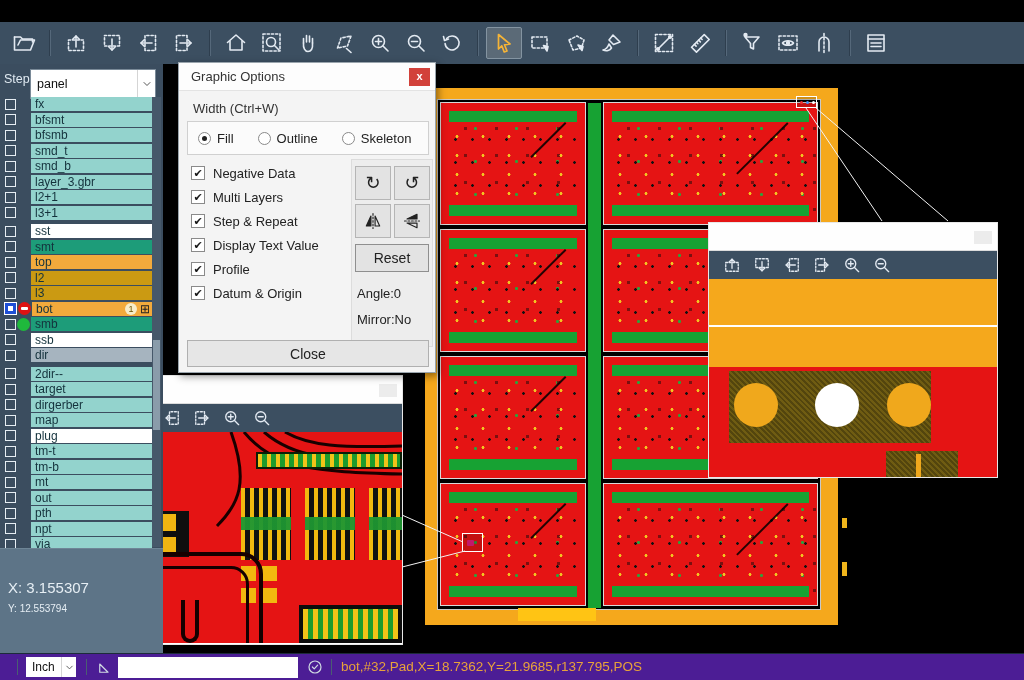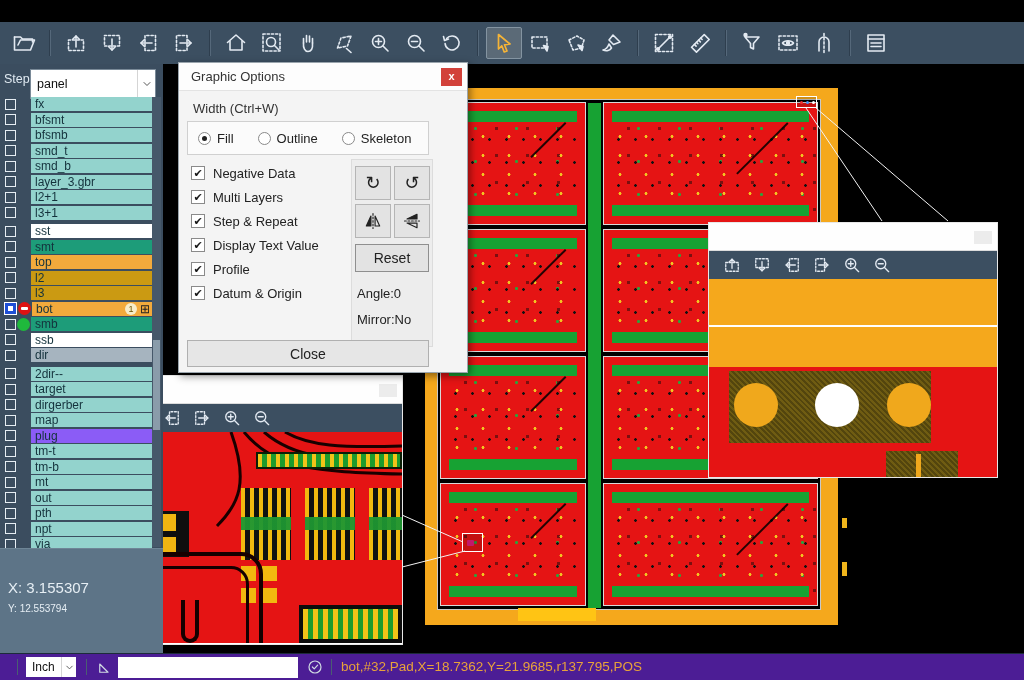--- a/index.html
+++ b/index.html
@@ -84,21 +84,21 @@
   .pinstrip{position:absolute;border:2px solid #0a1f06;}
   .trace-outline{position:absolute;border:4px solid #160000;border-radius:22px;background:transparent;}
 
   
   .band{position:absolute;left:0;right:0;background:#f5a81c;}
   .olive{position:absolute;background-color:#6f5c12;
     background-image:repeating-linear-gradient(45deg,rgba(0,0,0,.25) 0 2px,transparent 2px 4px);}
   .bigcircle{position:absolute;width:44px;height:44px;border-radius:50%;}
 
   
-  #dialog{left:178px;top:62px;width:290px;height:311px;background:#f4f4f4;border:1px solid #9aa5ad;box-shadow:2px 3px 8px rgba(0,0,0,.45);}
+  #dialog{left:178px;top:62px;width:258px;height:311px;background:#f4f4f4;border:1px solid #9aa5ad;box-shadow:2px 3px 8px rgba(0,0,0,.45);}
   #dlg-title{left:0;top:0;width:100%;height:28px;background:#fdfdfd;border-bottom:1px solid #e3e3e3;}
   #dlg-title .txt{position:absolute;left:12px;top:6px;font-size:13px;color:#333;}
   #dlg-close{position:absolute;right:5px;top:5px;width:21px;height:18px;background:#d2413a;color:#fff;font-size:11px;font-weight:bold;text-align:center;line-height:17px;}
   #dlg-width-label{left:14px;top:38px;font-size:13px;color:#333;}
   #dlg-radiogroup{left:8px;top:58px;width:242px;height:34px;border:1px solid #d0d0d0;background:#fbfbfb;display:flex;align-items:center;padding:0 10px;gap:24px;}
   .radio{display:flex;align-items:center;gap:6px;}
   .rcirc{width:13px;height:13px;border-radius:50%;border:1px solid #8a8a8a;background:#fff;position:relative;flex:none;}
   .radio.selected .rcirc::after{content:"";position:absolute;left:3px;top:3px;width:5px;height:5px;border-radius:50%;background:#222;}
   .radio .rlab{font-size:13px;color:#222;}
   #dlg-checks{left:12px;top:98px;width:155px;}
@@ -658,21 +658,21 @@
           <span class="lname" style="background-color: rgb(147, 211, 205);">dirgerber</span>
         </div>
       <div class="lrow">
           <span class="lchk"></span>
           <span class="slot"></span>
           <span class="lname" style="background-color: rgb(147, 211, 205);">map</span>
         </div>
       <div class="lrow">
           <span class="lchk"></span>
           <span class="slot"></span>
-          <span class="lname" style="background-color: #8b5cf6;">plug</span>
+          <span class="lname" style="background-color: #ffffff;">plug</span>
         </div>
       <div class="lrow">
           <span class="lchk"></span>
           <span class="slot"></span>
           <span class="lname" style="background-color: rgb(147, 211, 205);">tm-t</span>
         </div>
       <div class="lrow">
           <span class="lchk"></span>
           <span class="slot"></span>
           <span class="lname" style="background-color: rgb(147, 211, 205);">tm-b</span>

